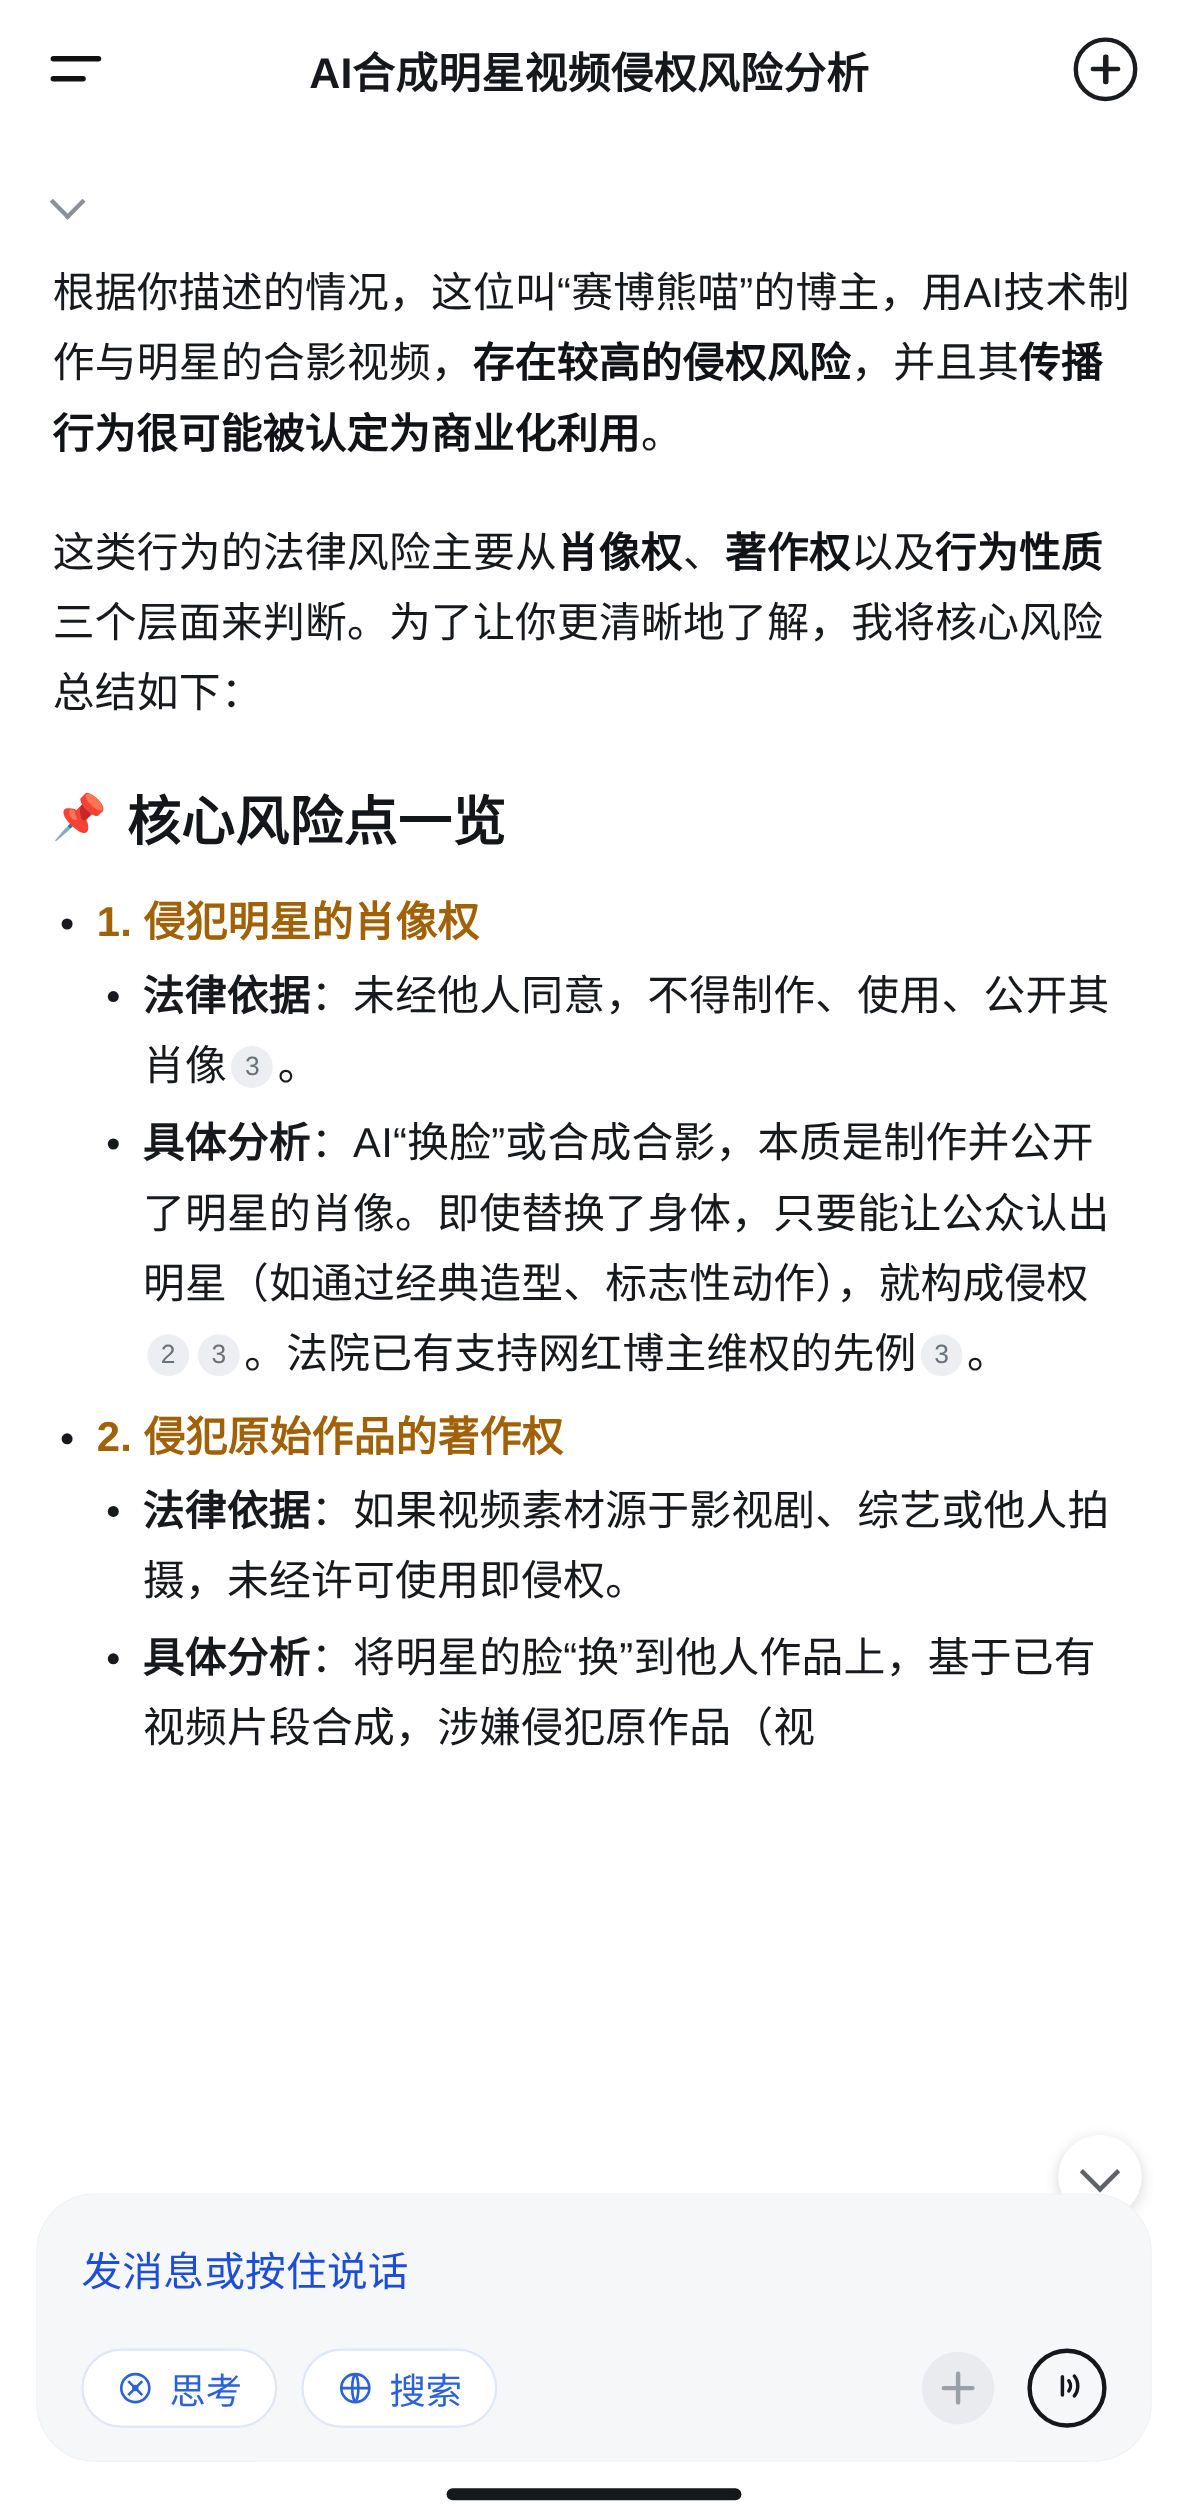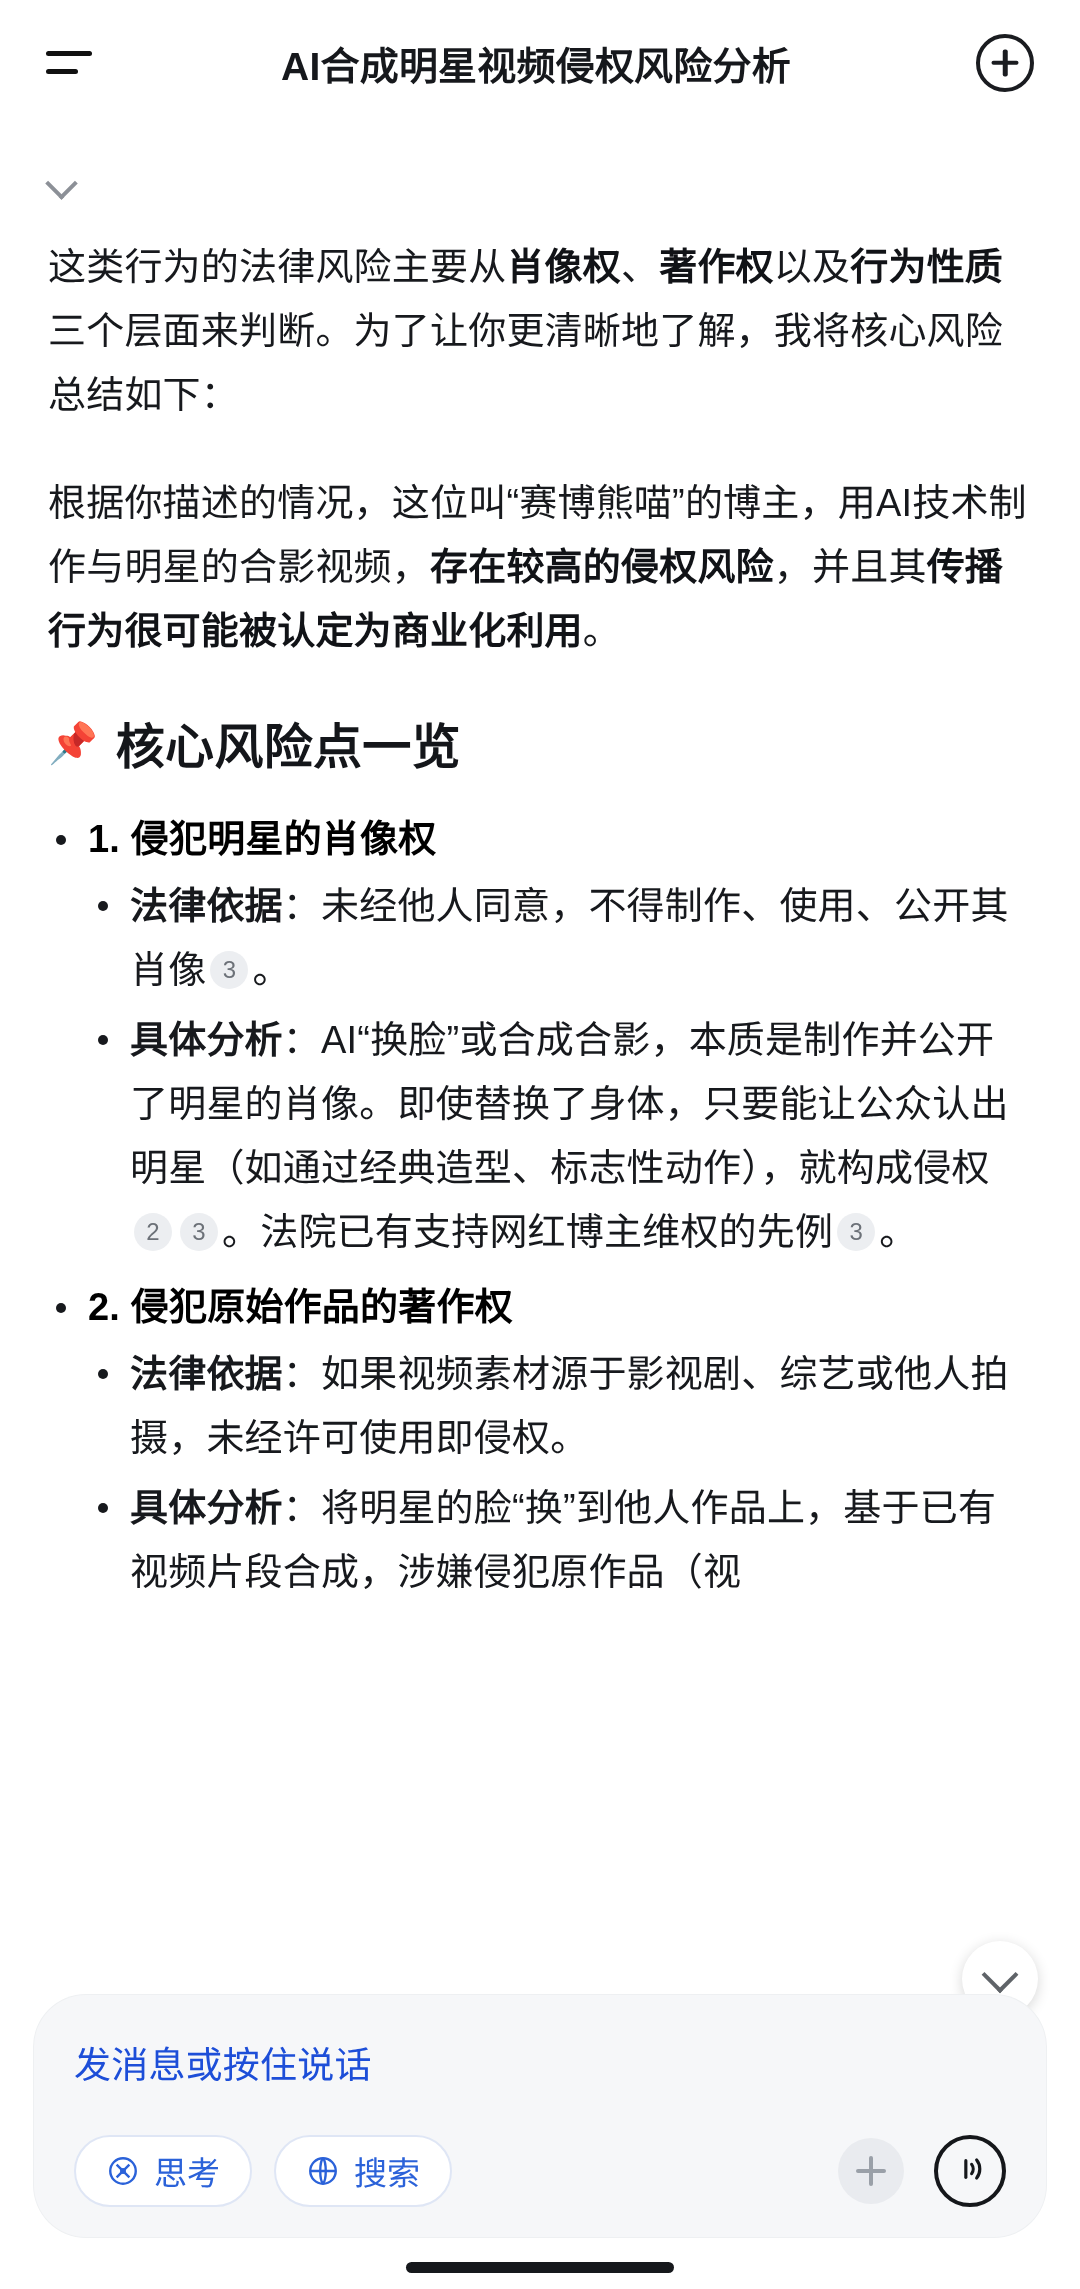--- a/index.html
+++ b/index.html
@@ -135,21 +135,21 @@
     position: absolute;
     left: 8px; top: 27px;
     width: 10px; height: 10px;
     border-radius: 50%;
     background: #17191d;
   }
   .l1-title {
     font-size: 38px;
     line-height: 62px;
     font-weight: 700;
-    color: #000000;
+    color: #a16207;
     letter-spacing: 0.2px;
   }
 
   ul.lvl2 { list-style: none; margin: 4px 0 0 0; padding: 0; }
   ul.lvl2 > li {
     position: relative;
     padding-left: 42px;
     margin-bottom: 6px;
   }
   ul.lvl2 > li::before {
@@ -297,25 +297,25 @@
     <div class="plus-btn"></div>
   </div>
 
   <div class="content">
 
     <div class="thought-row">
       <span class="chev"></span>
     </div>
 
     <p class="para">
+      <span>根据你描述的情况，这位叫“赛博熊喵”的博主，用AI技术制作与明星的合影视频，</span><b>存在较高的侵权风险</b><span>，并且其</span><b>传播行为很可能被认定为商业化利用</b><span>。</span>
+    </p>
+
+    <p class="para">
       <span>这类行为的法律风险主要从</span><b>肖像权</b><span>、</span><b>著作权</b><span>以及</span><b>行为性质</b><span>三个层面来判断。为了让你更清晰地了解，我将核心风险总结如下：</span>
-    </p>
-
-    <p class="para">
-      <span>根据你描述的情况，这位叫“赛博熊喵”的博主，用AI技术制作与明星的合影视频，</span><b>存在较高的侵权风险</b><span>，并且其</span><b>传播行为很可能被认定为商业化利用</b><span>。</span>
     </p>
 
     <div class="section-head">
       <span class="pin">📌</span>
       <span class="sh-text">核心风险点一览</span>
     </div>
 
     <ul class="lvl1">
 
       <li>

